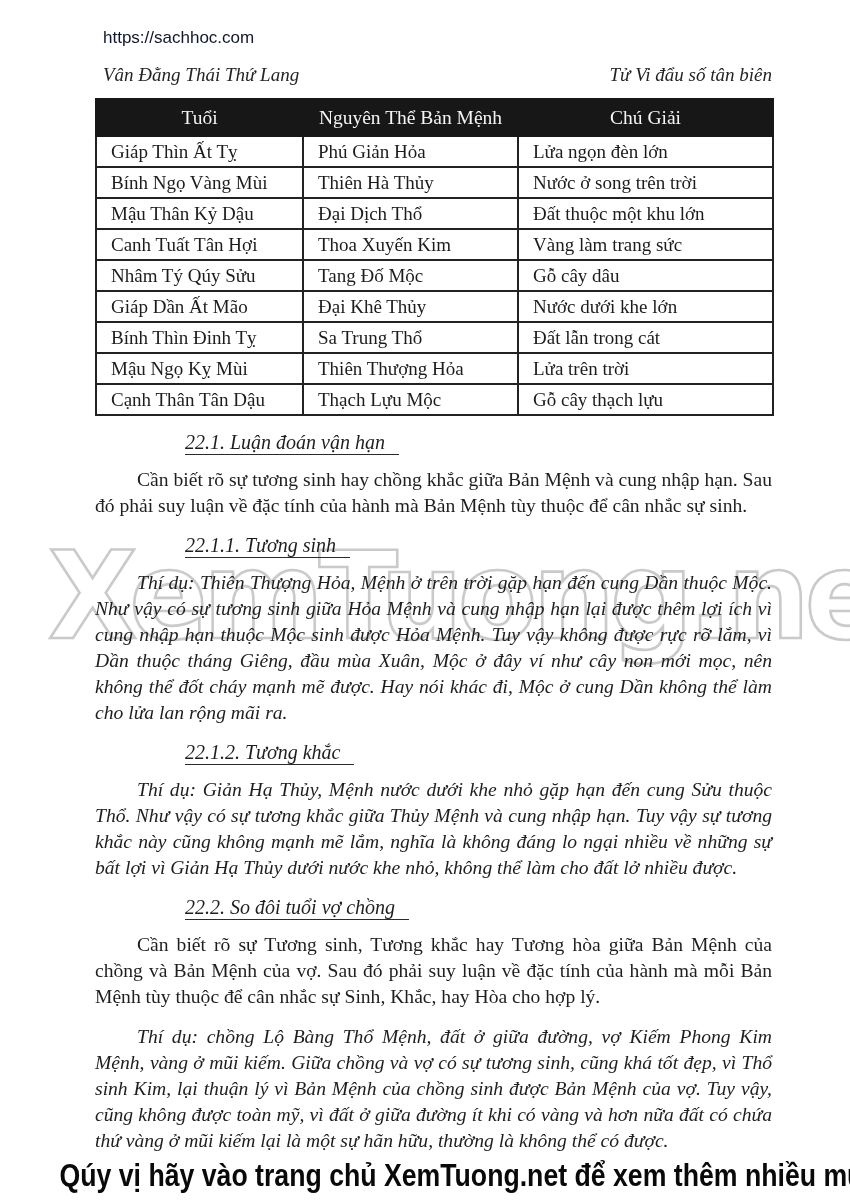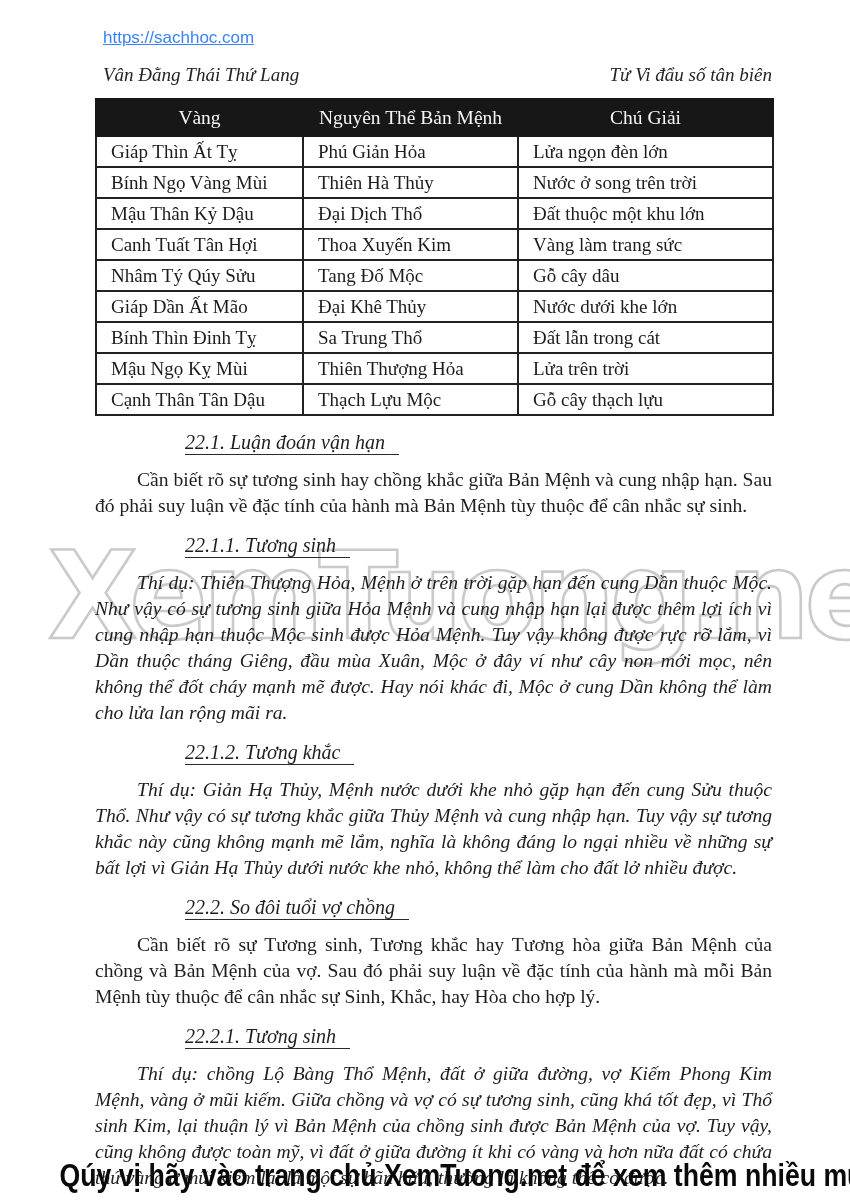--- a/index.html
+++ b/index.html
@@ -7,21 +7,21 @@
     position:relative;
     width:850px;height:1202px;
     background:#ffffff;
     overflow:hidden;
     font-family:"Liberation Serif", serif;
     color:#1f1f1f;
   }
   .content{position:relative;z-index:1;padding:26px 78px 0 95px;}
   .site-url{
     font-family:"Liberation Sans", sans-serif;
-    color:#3b82f6;font-size:17px;margin:2px 0 4px 8px;text-decoration:underline;
+    color:#0f172a;font-size:17px;margin:2px 0 4px 8px;
   }
   .running-head{
     display:flex;justify-content:space-between;
     font-style:italic;font-size:19px;color:#242424;
     margin:16px 0 12px 8px;
   }
   table.muc-table{
     border-collapse:collapse;width:677px;table-layout:fixed;
     font-size:19px;
   }
@@ -84,21 +84,21 @@
     </div>
 
     <table class="muc-table">
       <colgroup>
           <col class="col1">
           <col class="col2">
           <col class="col3">
         </colgroup>
       <thead>
         <tr>
-          <th>Vàng</th>
+          <th>Tuổi</th>
           <th>Nguyên Thể Bản Mệnh</th>
           <th>Chú Giải</th>
         </tr>
       </thead>
       <tbody>
         <tr>
           <td>Giáp Thìn Ất Tỵ</td>
           <td>Phú Giản Hỏa</td>
           <td>Lửa ngọn đèn lớn</td>
         </tr>
@@ -150,20 +150,19 @@
 
     <div class="section-heading"><span>22.1.1. Tương sinh</span></div>
     <p class="para italic">Thí dụ: Thiên Thượng Hỏa, Mệnh ở trên trời gặp hạn đến cung Dần thuộc Mộc. Như vậy có sự tương sinh giữa Hỏa Mệnh và cung nhập hạn lại được thêm lợi ích vì cung nhập hạn thuộc Mộc sinh được Hỏa Mệnh. Tuy vậy không được rực rỡ lắm, vì Dần thuộc tháng Giêng, đầu mùa Xuân, Mộc ở đây ví như cây non mới mọc, nên không thể đốt cháy mạnh mẽ được. Hay nói khác đi, Mộc ở cung Dần không thể làm cho lửa lan rộng mãi ra.</p>
 
     <div class="section-heading"><span>22.1.2. Tương khắc</span></div>
     <p class="para italic">Thí dụ: Giản Hạ Thủy, Mệnh nước dưới khe nhỏ gặp hạn đến cung Sửu thuộc Thổ. Như vậy có sự tương khắc giữa Thủy Mệnh và cung nhập hạn. Tuy vậy sự tương khắc này cũng không mạnh mẽ lắm, nghĩa là không đáng lo ngại nhiều về những sự bất lợi vì Giản Hạ Thủy dưới nước khe nhỏ, không thể làm cho đất lở nhiều được.</p>
 
     <div class="section-heading"><span>22.2. So đôi tuổi vợ chồng</span></div>
     <p class="para">Cần biết rõ sự Tương sinh, Tương khắc hay Tương hòa giữa Bản Mệnh của chồng và Bản Mệnh của vợ. Sau đó phải suy luận về đặc tính của hành mà mỗi Bản Mệnh tùy thuộc để cân nhắc sự Sinh, Khắc, hay Hòa cho hợp lý.</p>
 
-    <div class="section-heading"><span>22.2.1. Tương sinh</span></div>
     <p class="para italic">Thí dụ: chồng Lộ Bàng Thổ Mệnh, đất ở giữa đường, vợ Kiếm Phong Kim Mệnh, vàng ở mũi kiếm. Giữa chồng và vợ có sự tương sinh, cũng khá tốt đẹp, vì Thổ sinh Kim, lại thuận lý vì Bản Mệnh của chồng sinh được Bản Mệnh của vợ. Tuy vậy, cũng không được toàn mỹ, vì đất ở giữa đường ít khi có vàng và hơn nữa đất có chứa thứ vàng ở mũi kiếm lại là một sự hãn hữu, thường là không thể có được.</p>
 
   </div>
 
   <div class="footer-banner">Qúy vị hãy vào trang chủ XemTuong.net để xem thêm nhiều mục hay khác</div>
 
 </div>
 
 </body></html>

